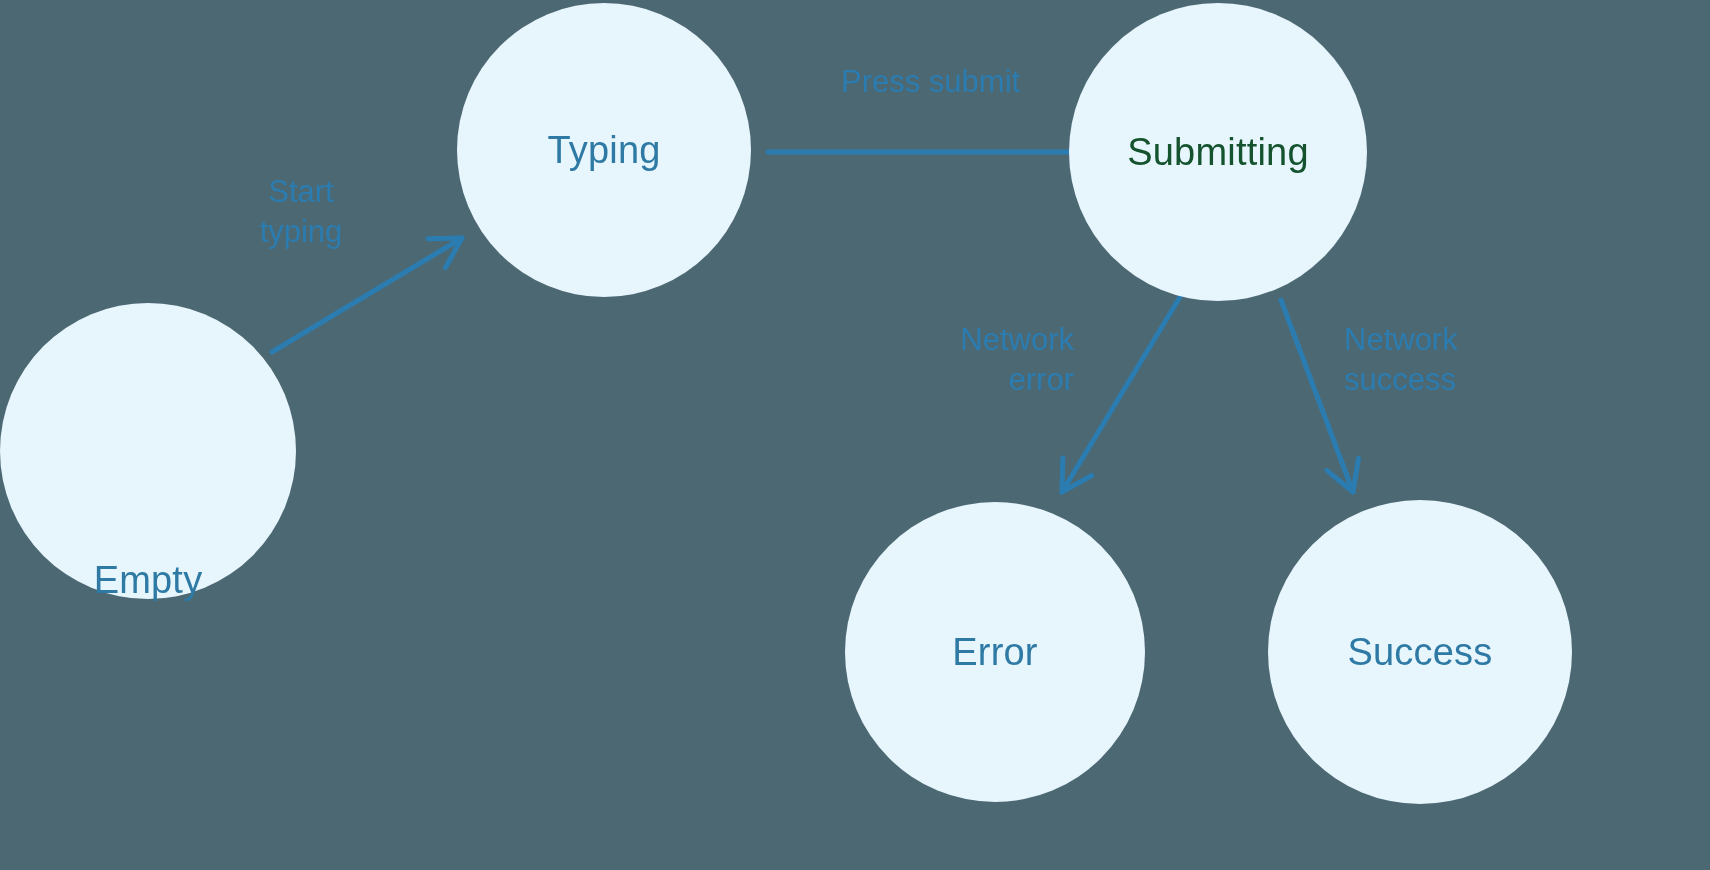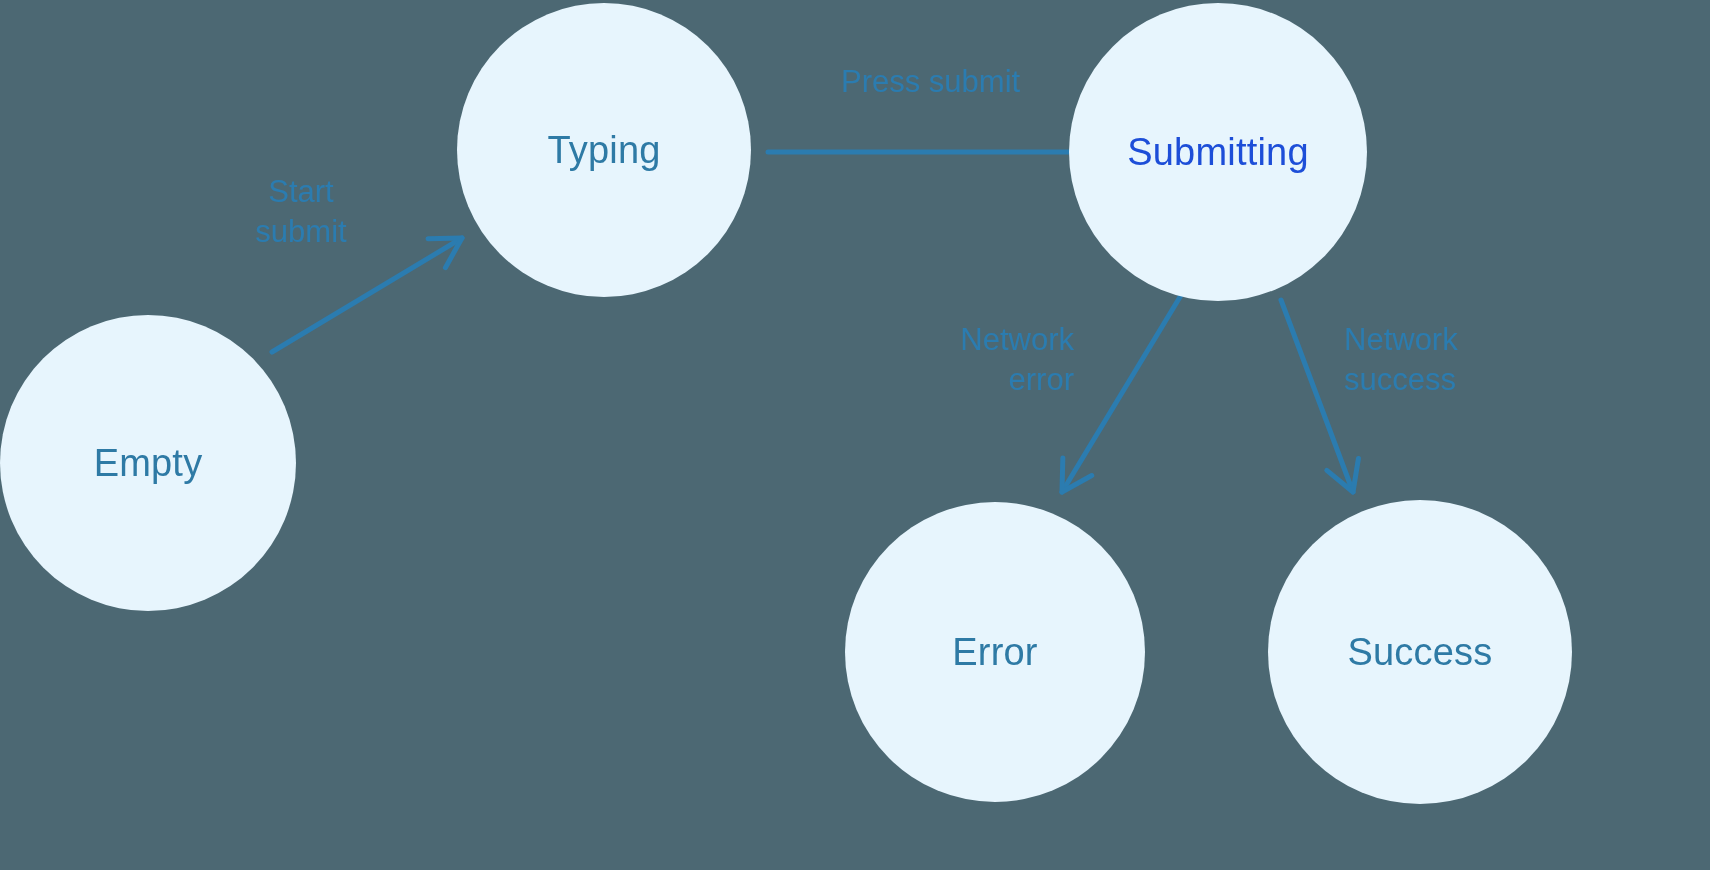--- a/index.html
+++ b/index.html
@@ -79,39 +79,39 @@
           <path d="M 1062.8189081241323 458.00986335002125 L 1062 492 L 1091.7277854127688 475.49973410964617" fill="none" stroke="#2b7cb0" stroke-width="5" stroke-linecap="round" stroke-linejoin="round"></path>
         </g>
         <g>
           <line x1="1281" y1="300" x2="1353" y2="492" stroke="#2b7cb0" stroke-width="5" stroke-linecap="round"></line>
           <path d="M 1326.8215290526766 470.3046627391933 L 1353 492 L 1358.458078268275 458.44095678334395" fill="none" stroke="#2b7cb0" stroke-width="5" stroke-linecap="round" stroke-linejoin="round"></path>
         </g>
       </g>
   </svg>
 
   <div id="nodes-layer">
-      <div class="state-node" style="left: 0px; top: 315px; width: 296px; height: 296px; background: rgb(231, 245, 253);">
+      <div class="state-node" style="left: 0px; top: 303px; width: 296px; height: 296px; background: rgb(231, 245, 253); align-items: flex-end;">
         <span class="state-label" style="color: rgb(46, 122, 165);">Empty</span>
       </div>
       <div class="state-node" style="left: 457px; top: 3px; width: 294px; height: 294px; background: rgb(231, 245, 253);">
         <span class="state-label" style="color: rgb(46, 122, 165);">Typing</span>
       </div>
       <div class="state-node" style="left: 1069px; top: 3px; width: 298px; height: 298px; background: rgb(231, 245, 253);">
-        <span class="state-label" style="color: #1d4ed8;">Submitting</span>
+        <span class="state-label" style="color: #14532d;">Submitting</span>
       </div>
       <div class="state-node" style="left: 845px; top: 502px; width: 300px; height: 300px; background: rgb(231, 245, 253);">
         <span class="state-label" style="color: rgb(46, 122, 165);">Error</span>
       </div>
       <div class="state-node" style="left: 1268px; top: 500px; width: 304px; height: 304px; background: rgb(231, 245, 253);">
         <span class="state-label" style="color: rgb(46, 122, 165);">Success</span>
       </div>
     </div>
   <div id="labels-layer">
       <div class="edge-label align-center" style="left: 249px; top: 172px; width: 104px; color: rgb(43, 124, 176);">Start
-submit</div>
+typing</div>
       <div class="edge-label align-left" style="left: 798px; top: 62px; width: 230px; color: rgb(43, 124, 176); margin-left: 43px;">Press submit</div>
       <div class="edge-label align-right" style="left: 910px; top: 320px; width: 164px; color: rgb(43, 124, 176);">Network
 error</div>
       <div class="edge-label align-left" style="left: 1344px; top: 320px; width: 170px; color: rgb(43, 124, 176);">Network
 success</div>
     </div>
 
 </div>
 
 </body></html>

